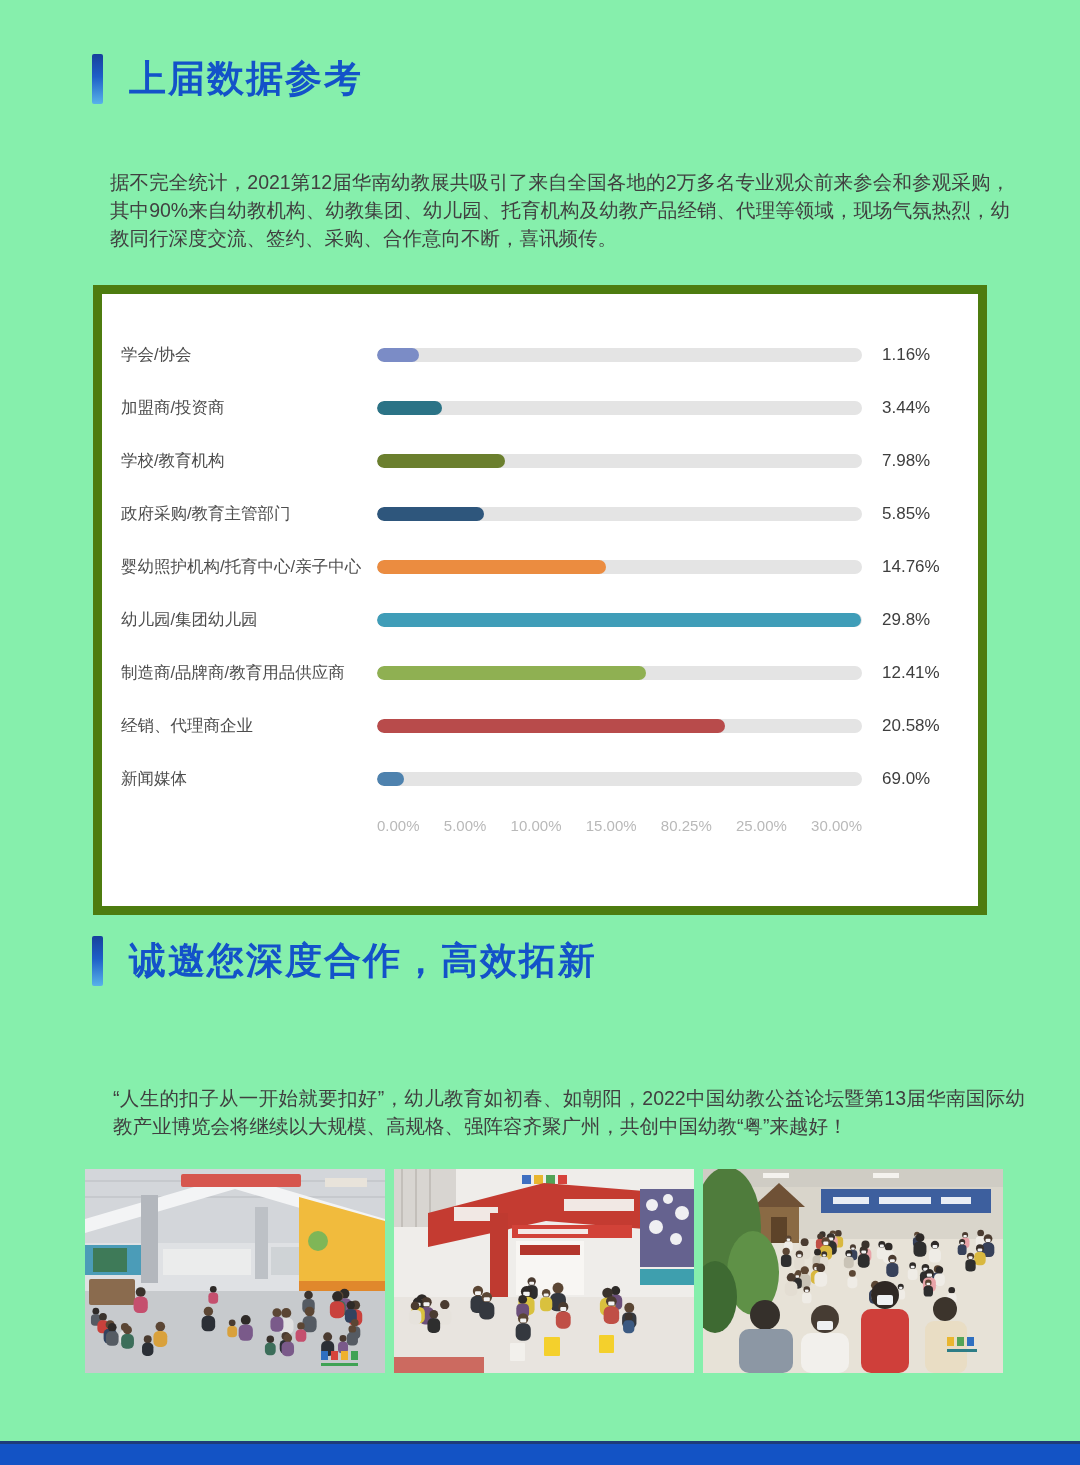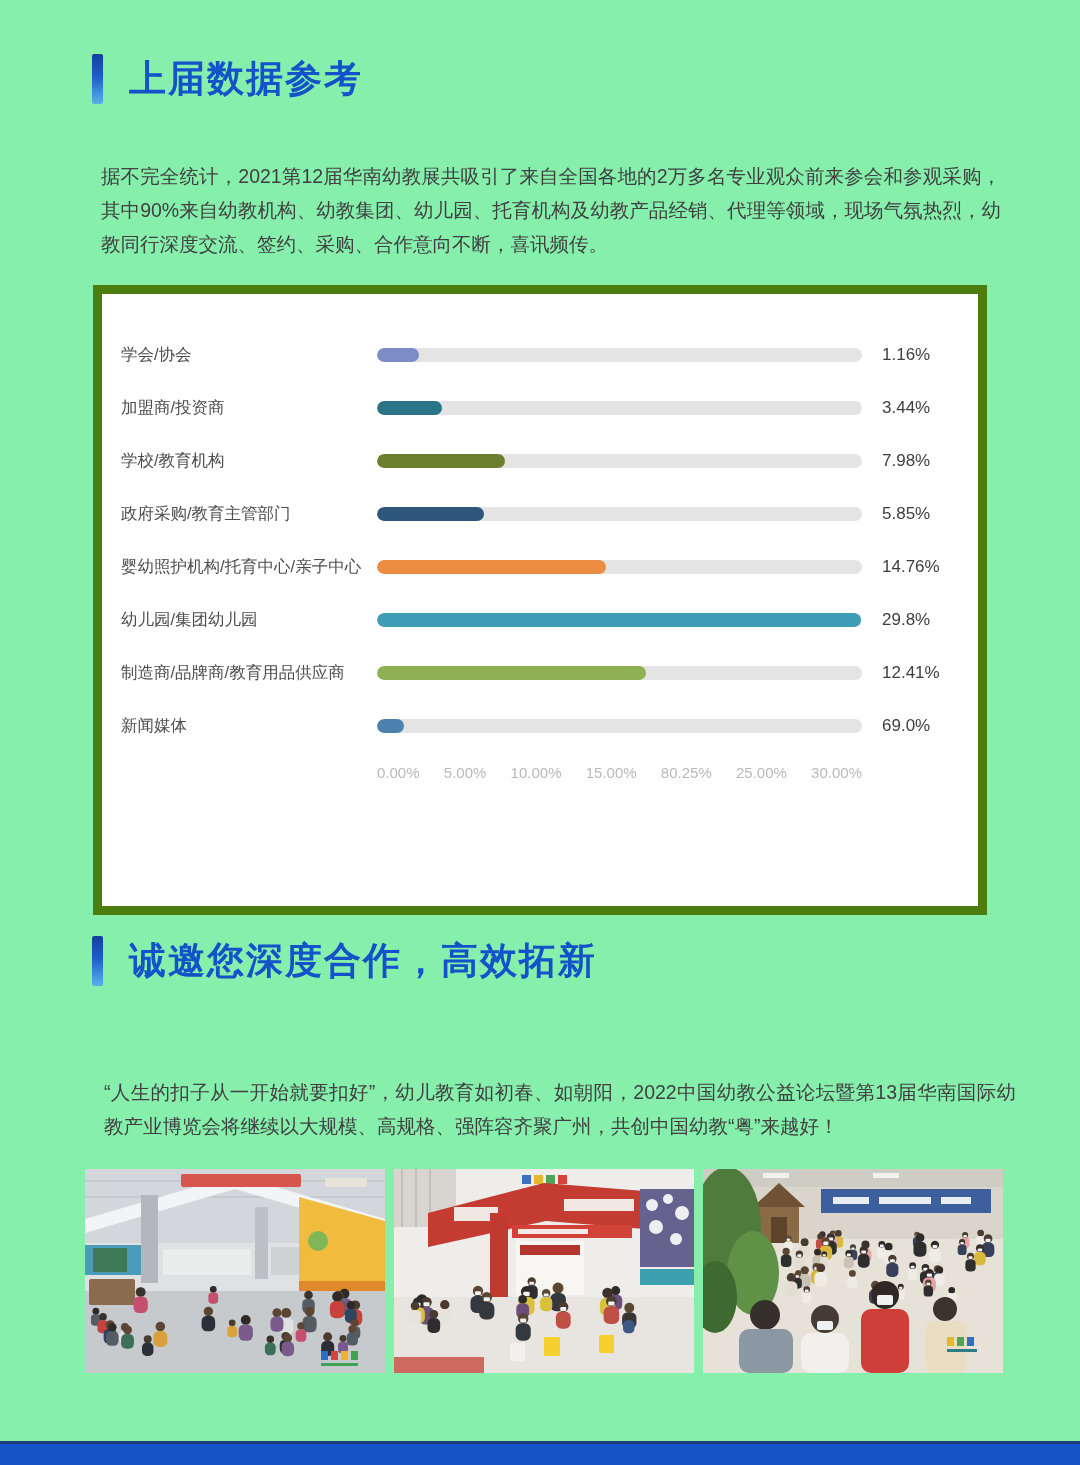--- a/index.html
+++ b/index.html
@@ -14,22 +14,22 @@
     background:linear-gradient(180deg,#16409c 0%,#1d5ec7 45%,#58b2e9 100%);
   }
   .section-title {
     margin:0 0 0 26px; font-size:37px; font-weight:bold; color:#1352c9;
     letter-spacing:2px; line-height:50px; white-space:nowrap;
   }
   #hdr1 { left:92px; top:54px; height:50px; }
   #hdr2 { left:92px; top:936px; height:50px; }
 
   .para {
-    position:absolute; margin:9px; color:#404040; font-size:19.5px;
-    line-height:34px; text-align:justify;
+    position:absolute; margin:18px; color:#404040; font-size:19.5px;
+    line-height:28px; text-align:justify;
   }
   #para1 { left:92px; top:150px; width:900px; }
   #para2 { left:95px; top:1066px; width:912px; }
 
   .chart-box {
     position:absolute; left:93px; top:285px; width:894px; height:630px;
     box-sizing:border-box; border:9px solid #4d7c0f; background:#ffffff;
     padding:34px 20px 0 19px;
   }
   .chart-row { display:flex; align-items:center; height:53px; }
@@ -111,20 +111,27 @@
             <div class="chart-fill" style="width: 99.7%; background: rgb(63, 157, 184);"></div>
           </div>
           <div class="chart-pct">29.8%</div>
         </div>
         <div class="chart-row">
           <div class="chart-label">制造商/品牌商/教育用品供应商</div>
           <div class="chart-track">
             <div class="chart-fill" style="width: 55.5%; background: rgb(143, 176, 82);"></div>
           </div>
           <div class="chart-pct">12.41%</div>
+        </div>
+        <div class="chart-row">
+          <div class="chart-label">经销、代理商企业</div>
+          <div class="chart-track">
+            <div class="chart-fill" style="width: 71.7%; background: rgb(184, 75, 75);"></div>
+          </div>
+          <div class="chart-pct">20.58%</div>
         </div>
         <div class="chart-row">
           <div class="chart-label">新闻媒体</div>
           <div class="chart-track">
             <div class="chart-fill" style="width: 5.5%; background: rgb(78, 130, 174);"></div>
           </div>
           <div class="chart-pct">69.0%</div>
         </div>
       </div>
     <div class="axis-row" id="axis-row">

